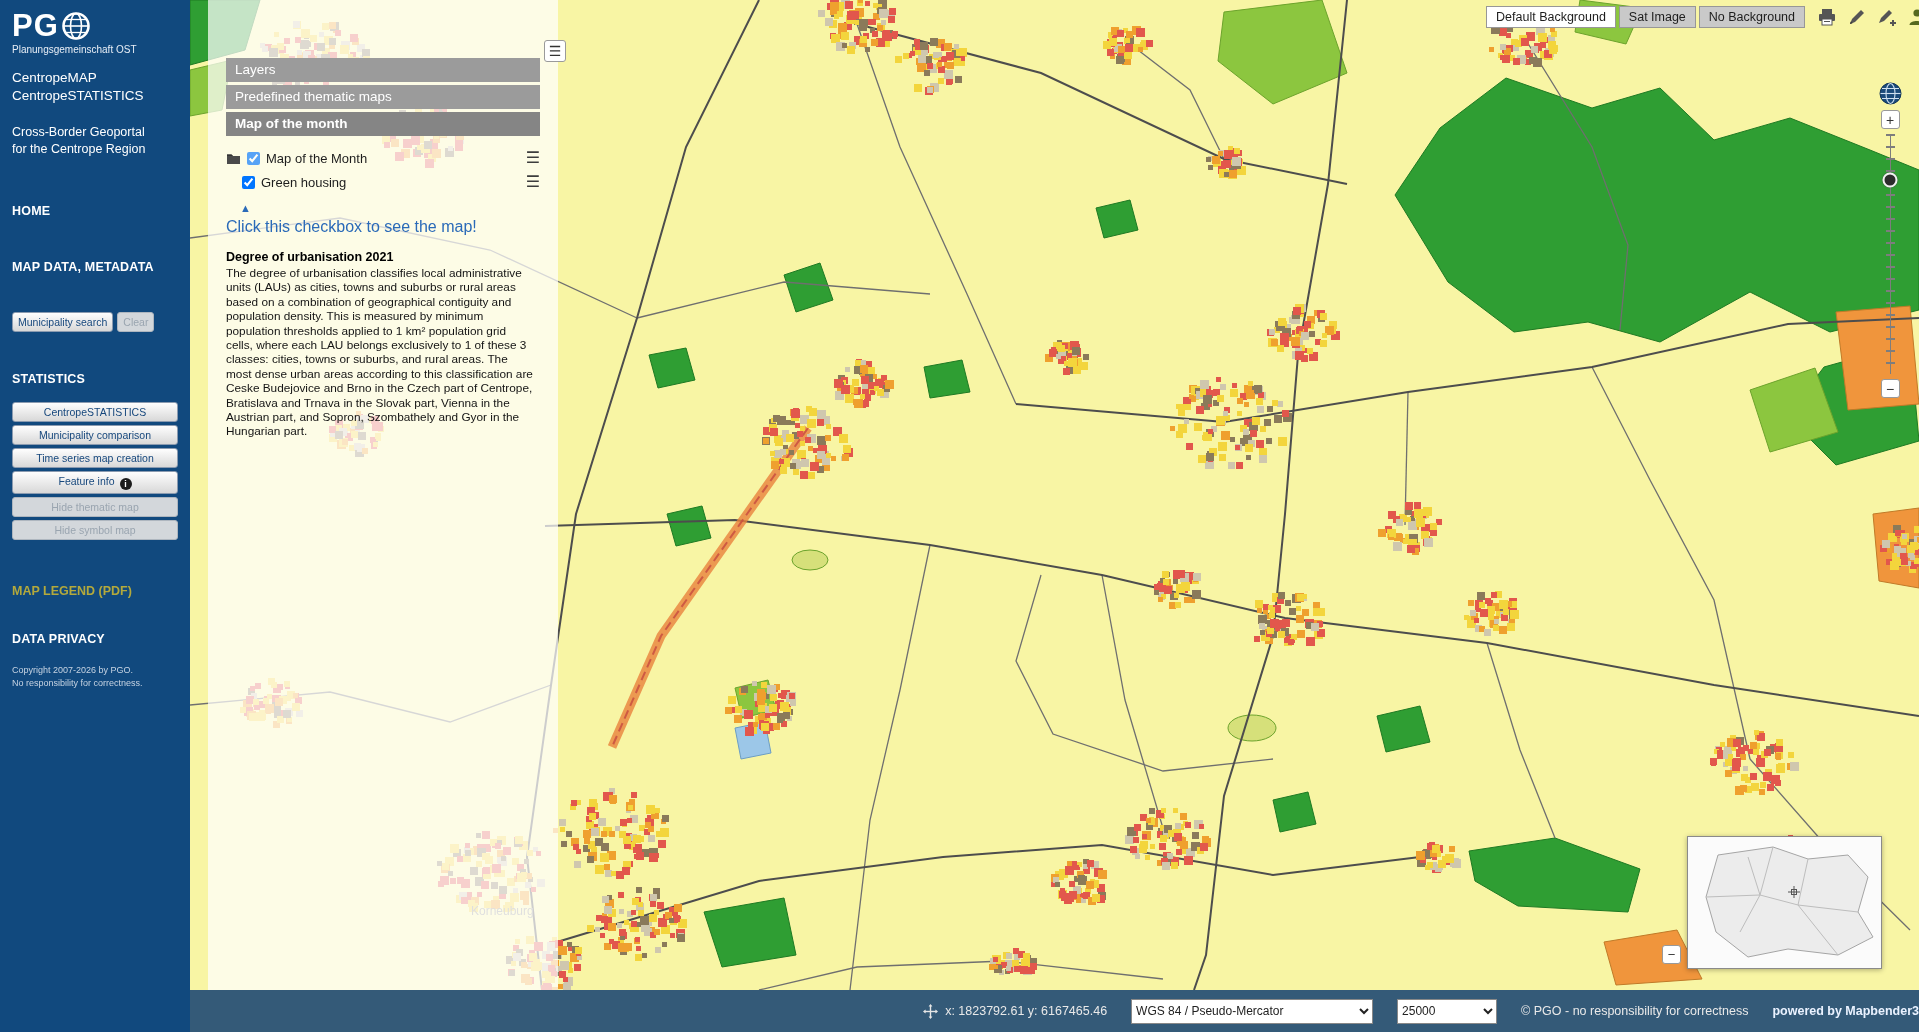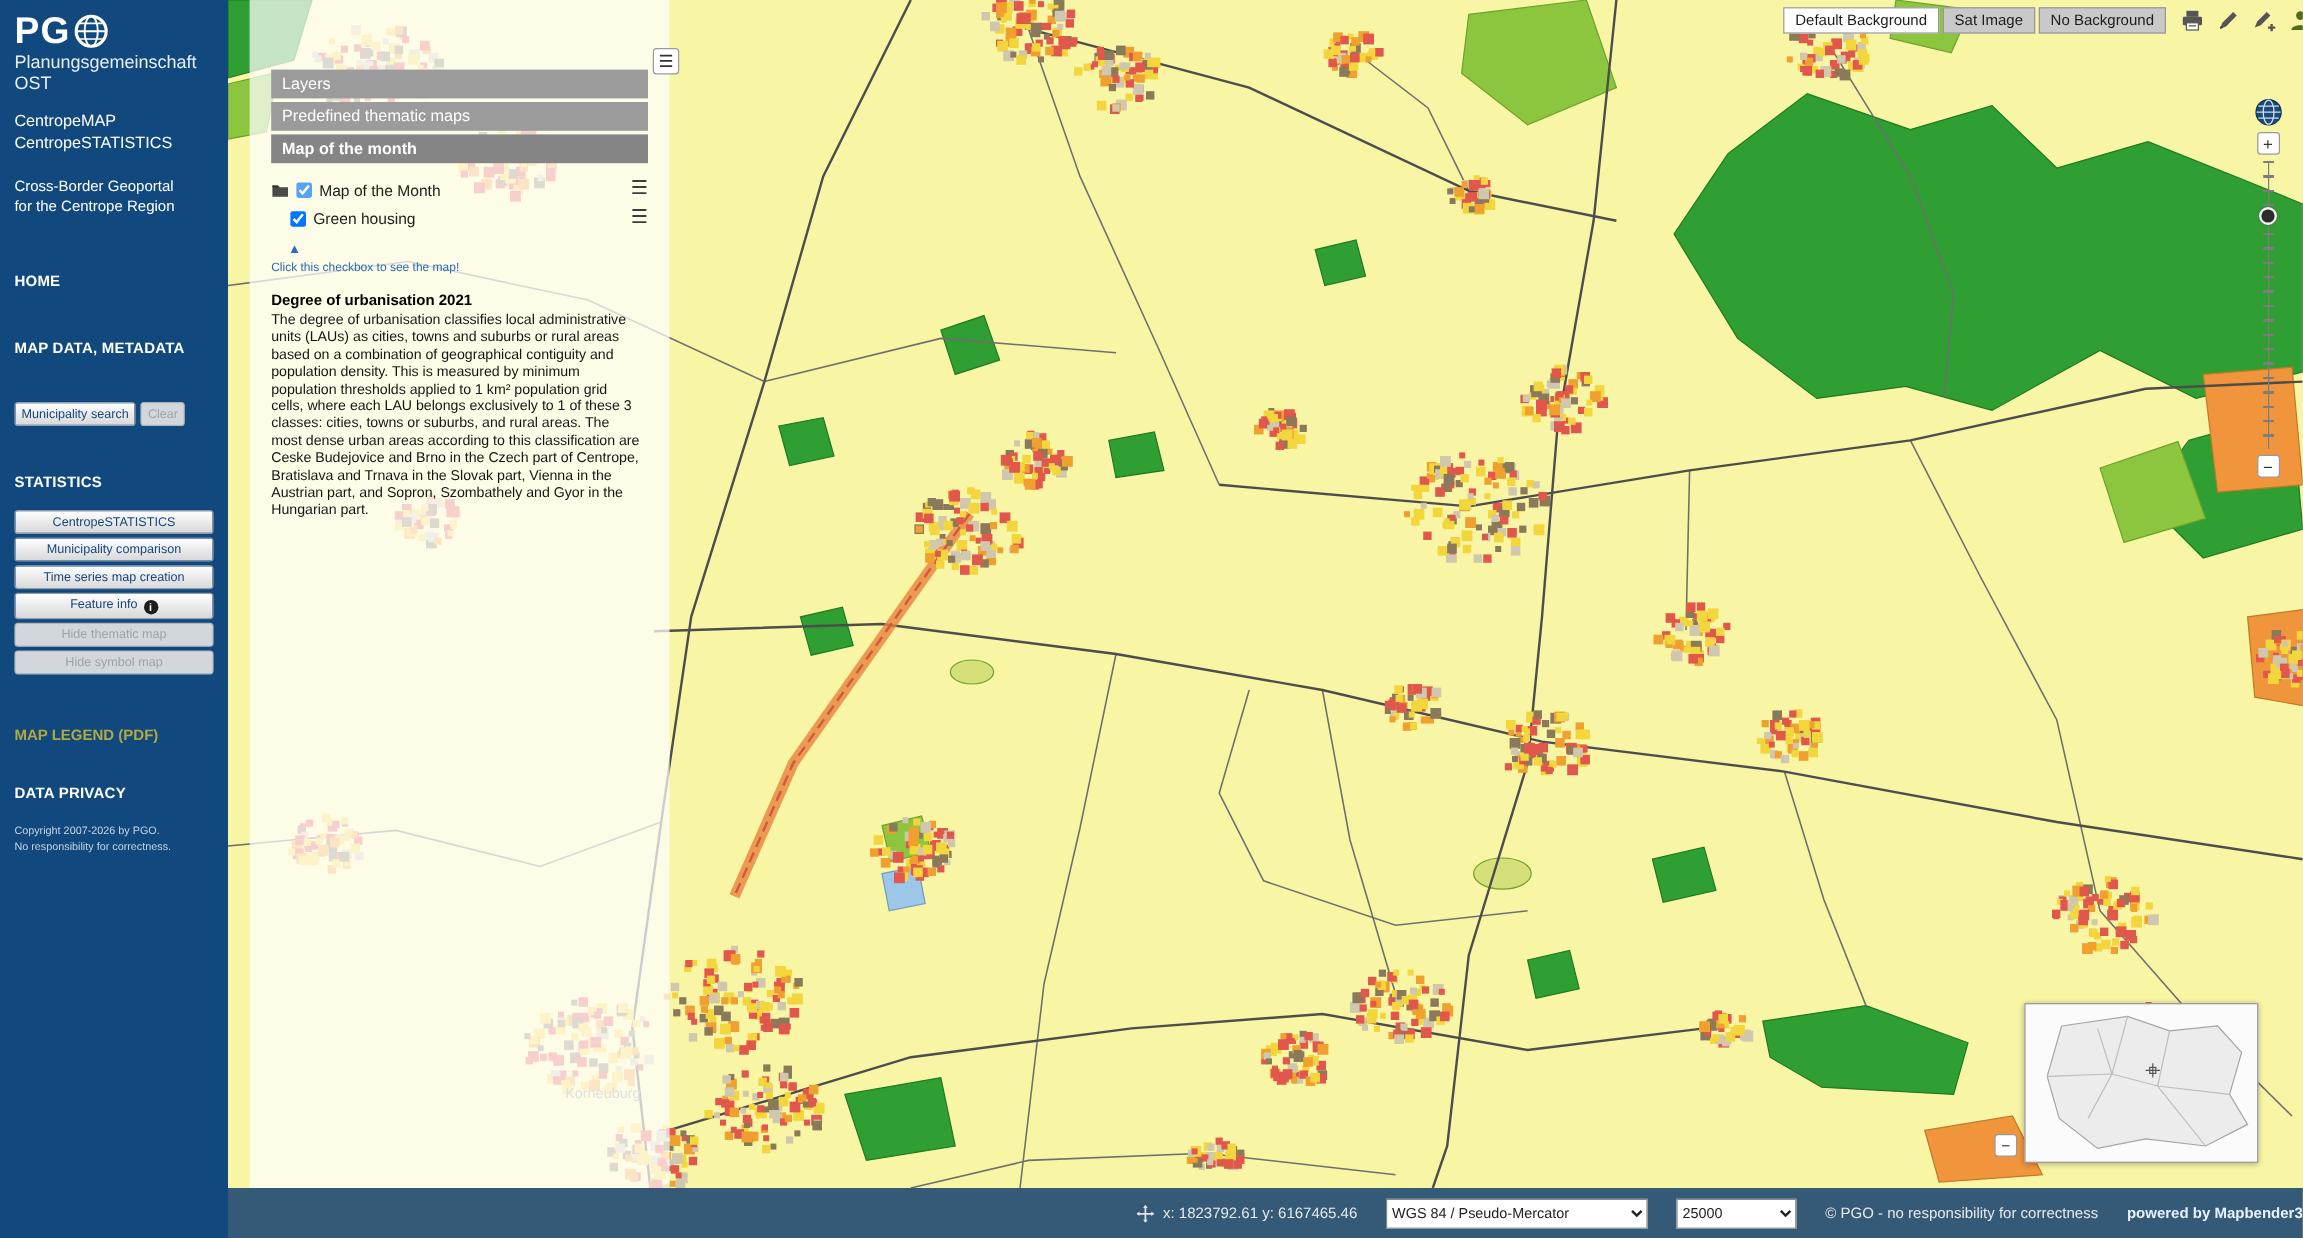--- a/index.html
+++ b/index.html
@@ -4,21 +4,21 @@
 <style>
   html,body{margin:0;padding:0;background:#444;}
   #app{position:relative;width:1919px;height:1032px;overflow:hidden;background:#fff;
        font-family:"Liberation Sans",sans-serif;padding-left:16px;-webkit-font-smoothing:antialiased;}
 
   
   #sidebar{position:absolute;left:0;top:0;width:190px;height:1032px;background:#11497e;color:#fff;
            box-sizing:border-box;padding:10px 12px;z-index:30;}
   .logo-row{display:flex;align-items:center;gap:2px;}
   .logo-txt{font-size:31px;font-weight:bold;letter-spacing:1px;line-height:1;}
-  .logo-org{font-size:15px;margin-top:3px;color:#e8eef6;}
+  .logo-org{font-size:10px;margin-top:3px;color:#e8eef6;}
   .app-titles{margin-top:14px;font-size:13.5px;line-height:1.3;}
   .tagline{margin-top:20px;font-size:12.5px;line-height:1.35;}
   .nav-item{font-weight:bold;font-size:12.5px;letter-spacing:.2px;cursor:pointer;}
   #nav-home{margin-top:46px;}
   #nav-mapdata{margin-top:42px;}
   .btn-row{display:flex;gap:4px;margin-top:38px;}
   .sb-btn{font-family:"Liberation Sans",sans-serif;font-size:10.5px;color:#16477c;
           background:linear-gradient(#fefefe,#d8d8d8);border:1px solid #8b9bb0;border-radius:3px;
           padding:3px 5px;cursor:pointer;white-space:nowrap;}
   .sb-btn:disabled{color:#9aa5b0;background:#d3d7db;border-color:#aeb6bf;}
@@ -42,21 +42,21 @@
   .acc-header{height:24px;line-height:24px;background:#9b9b9b;color:#fff;font-size:13.5px;
               padding:0 9px;margin-bottom:3px;cursor:pointer;}
   .acc-header.active{background:#858585;font-weight:bold;}
   .tree{margin-top:10px;font-size:13px;color:#1d1d1d;}
   .tree-row{display:flex;align-items:center;gap:6px;height:24px;}
   .tree-row.child{padding-left:16px;}
   .tree-row .grow{flex:1;}
   .burger{color:#3c3c3c;font-size:16px;line-height:1;cursor:pointer;}
   .tree input[type=checkbox]{width:13px;height:13px;margin:0;cursor:pointer;}
   .collapse-arrow{color:#2a6ab8;font-size:11px;margin:8px 0 2px 14px;cursor:pointer;}
-  .hint{color:#2a6ab8;font-size:10px;margin:4px 0 14px 0;}
+  .hint{color:#2a6ab8;font-size:16px;margin:4px 0 14px 0;}
   .legend-box{display:inline-block;background:#fff;border:1px solid #9a9a9a;padding:6px 10px 6px 7px;margin-left:5px;}
   .legend-row{display:flex;align-items:center;gap:7px;height:17px;}
   .swatch{width:16px;height:11px;border:1px solid #555;box-sizing:border-box;}
   .legend-label{font-size:12.5px;font-weight:bold;font-style:italic;color:#111;}
   .desc-title{font-weight:bold;font-size:12.5px;margin-top:12px;color:#000;}
   .desc-body{font-size:11.8px;line-height:1.22;color:#141414;margin-top:2px;width:308px;}
 
   
   #panel-toggle{position:absolute;left:354px;top:40px;width:22px;height:22px;background:#fff;
                 border:1px solid #9a9a9a;border-radius:3px;color:#333;font-size:14px;line-height:20px;
@@ -86,21 +86,21 @@
                border:1px solid #999;border-radius:3px;color:#333;font-size:13px;line-height:16px;
                text-align:center;cursor:pointer;padding:0;}
 
   
   #status{position:absolute;left:0;right:0;bottom:0;height:42px;background:#345a78;z-index:20;
           display:flex;align-items:center;justify-content:flex-end;gap:24px;color:#e9e9e9;
           font-size:12.5px;padding-right:16px;}
   .coords-group{display:flex;align-items:center;gap:7px;}
   #status select{height:25px;font-family:"Liberation Sans",sans-serif;font-size:12px;color:#222;
                  background:#fff;border:1px solid #888;}
-  #proj-select{width:218px;}
+  #proj-select{width:242px;}
   #scale-select{width:100px;}
   .powered{font-weight:bold;color:#eaf2ff;cursor:pointer;white-space:nowrap;}
 </style>
 </head>
 <body>
 
 <div id="app">
 
   <aside id="sidebar">
     <div class="logo-row">

